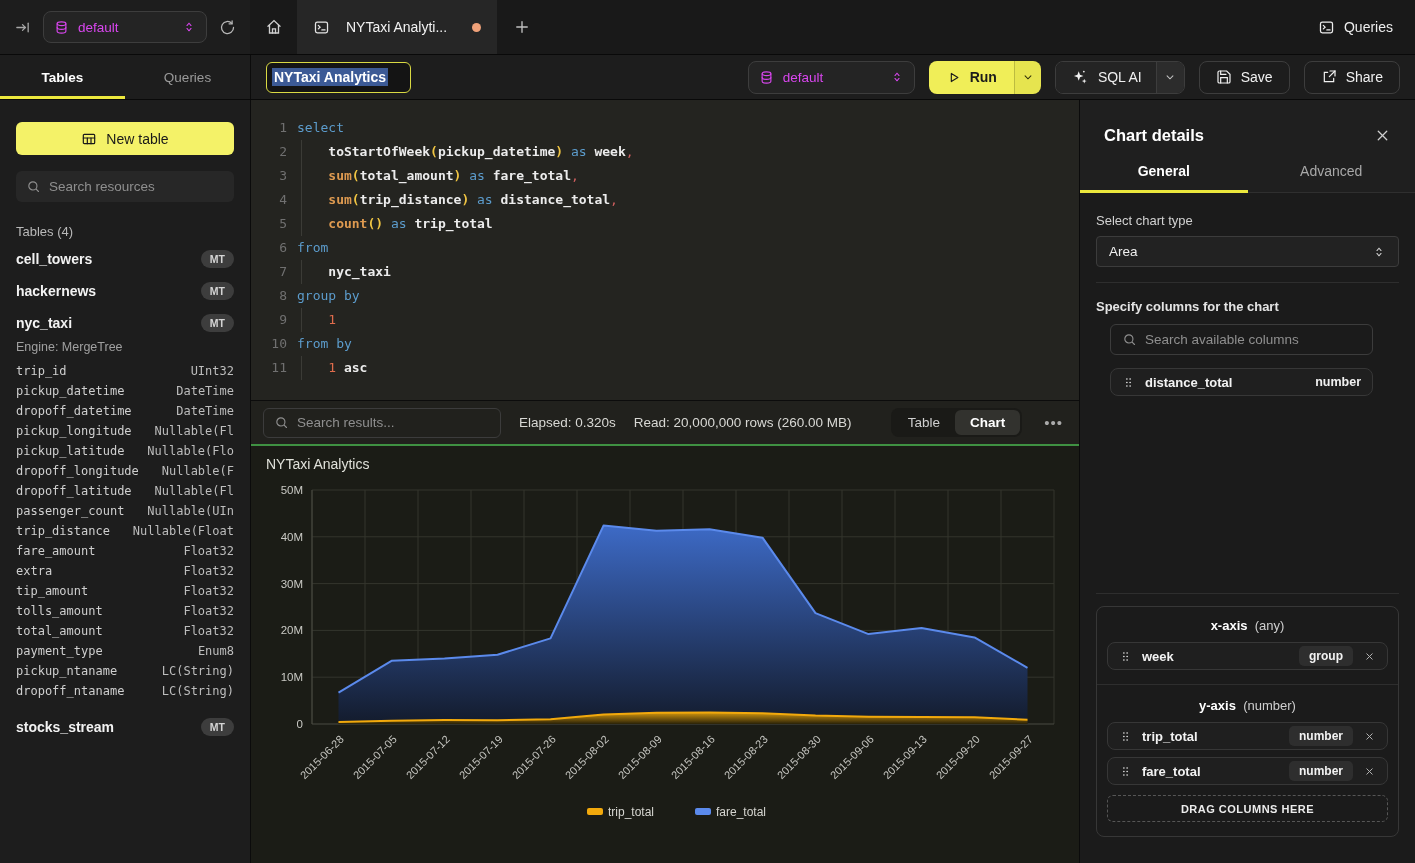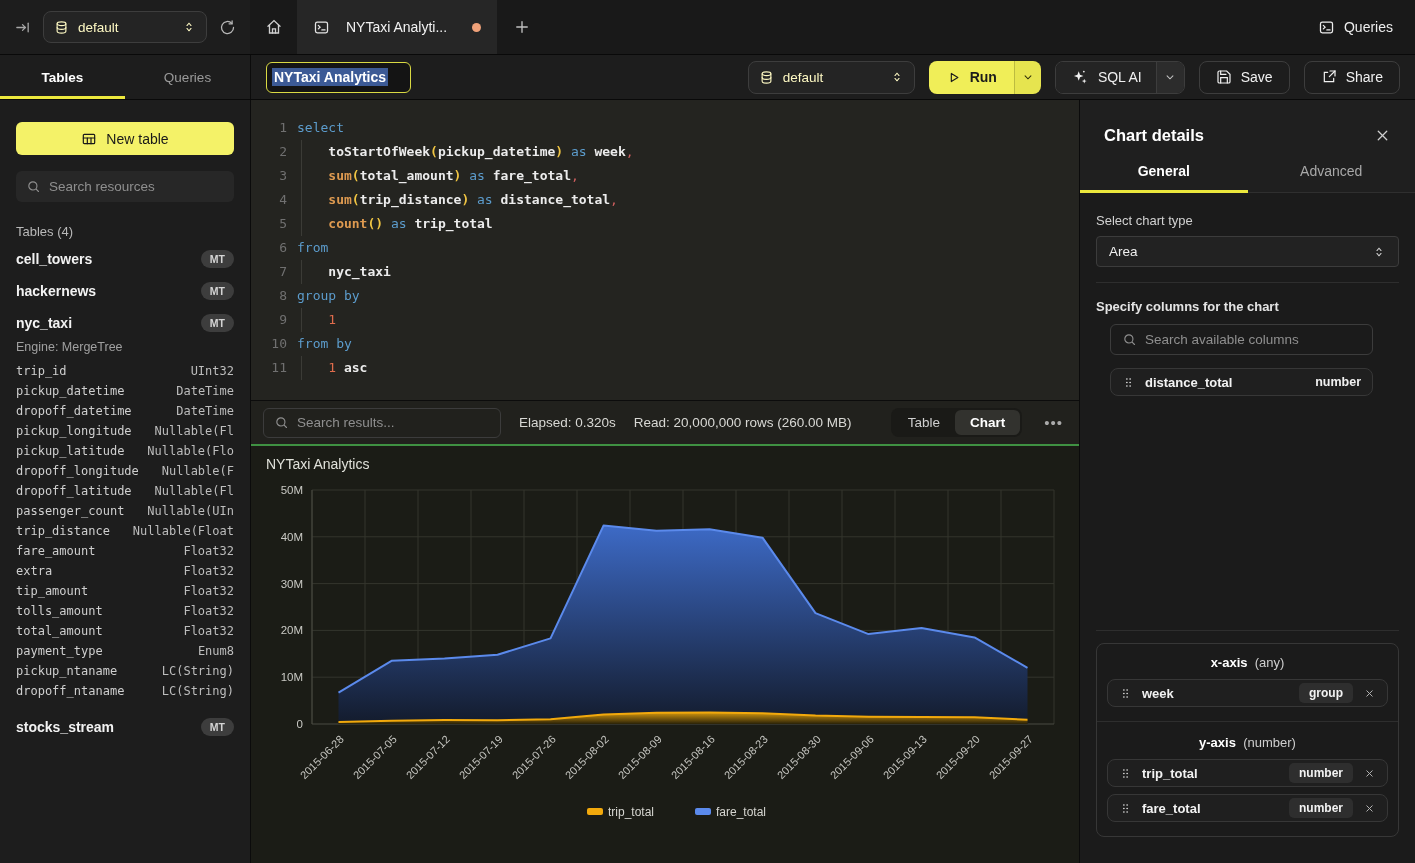--- a/index.html
+++ b/index.html
@@ -8,21 +8,21 @@
   .app { width:1415px; height:863px; background:#161616; display:flex; flex-direction:column; overflow:hidden; position:relative; }
 
   
   .ic { display:inline-flex; align-items:center; justify-content:center; flex:0 0 auto; }
   .ic svg { display:block; }
 
   
   .topbar { height:55px; display:flex; flex:0 0 auto; border-bottom:1px solid #090909; }
   .topbar-left { width:250px; background:#1d1d1d; display:flex; align-items:center; padding:0 14px; gap:12px; }
   .collapse-btn { color:#a8a8a8; cursor:pointer; }
-  .db-select { height:32px; background:#242424; border:1px solid #3d3d3d; border-radius:8px; display:flex; align-items:center; gap:9px; padding:0 10px; font-size:13.5px; color:#fef9c3; flex:1; }
+  .db-select { height:32px; background:#242424; border:1px solid #3d3d3d; border-radius:8px; display:flex; align-items:center; gap:9px; padding:0 10px; font-size:13.5px; color:#d946ef; flex:1; }
   .db-select .grow { flex:1; }
   .refresh-btn { color:#b8b8b8; }
   .tabstrip { flex:1; background:#191919; display:flex; align-items:stretch; }
   .home-btn { width:47px; display:flex; align-items:center; justify-content:center; color:#cfcfcf; }
   .query-tab { width:200px; background:#262626; display:flex; align-items:center; gap:16px; padding:0 16px; }
   .query-tab .tab-label { font-size:14px; color:#f2f2f2; white-space:nowrap; overflow:hidden; flex:1; }
   .unsaved-dot { width:9px; height:9px; border-radius:50%; flex:0 0 auto; }
   .newtab-btn { width:50px; display:flex; align-items:center; justify-content:center; color:#c0c0c0; }
   .topbar-spacer { flex:1; }
   .queries-btn { display:flex; align-items:center; gap:9px; color:#ededed; font-size:14px; padding:0 22px; }
@@ -678,18 +678,19 @@
                 <span class="chip-name">fare_total</span>
                 <span class="type-badge">number</span>
                 <span class="ic rm">
                   <svg width="13" height="13" viewBox="0 0 24 24" fill="none" stroke="currentColor" stroke-width="1.8" stroke-linecap="round">
                     <path d="M7 7l10 10"></path>
                     <path d="M17 7 7 17"></path>
                   </svg>
                 </span>
               </div>
             </div>
+          <div class="drop-zone">DRAG COLUMNS HERE</div>
         </div>
       </div>
     </div>
 
   </div>
 </div>
 
 </body></html>

